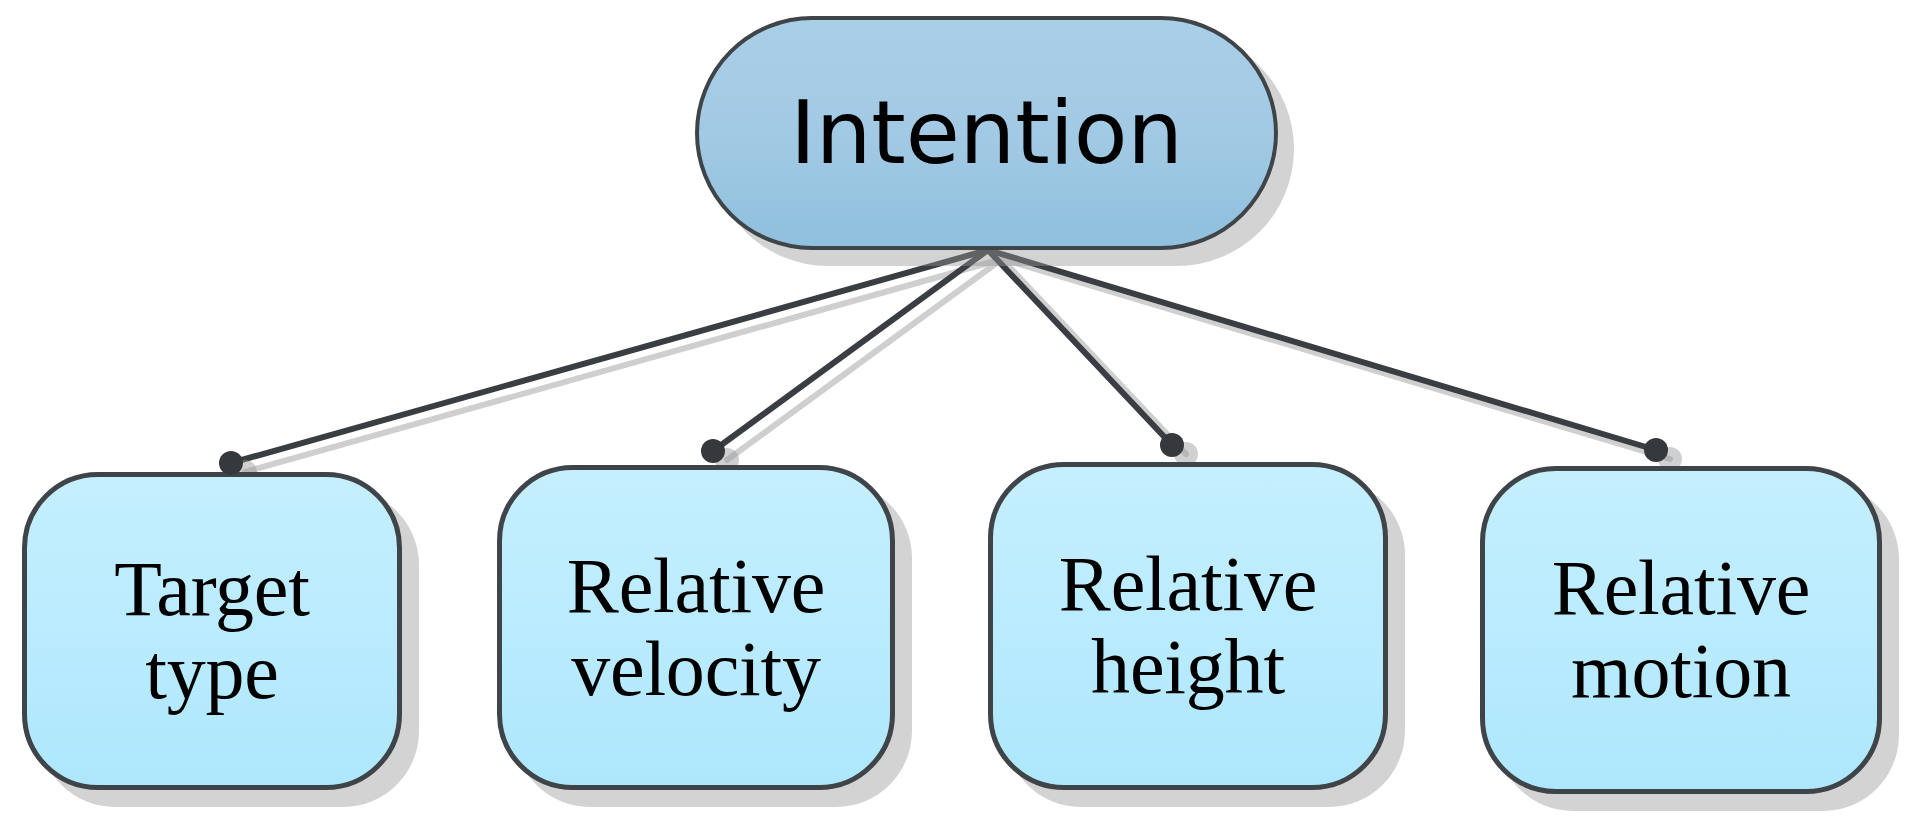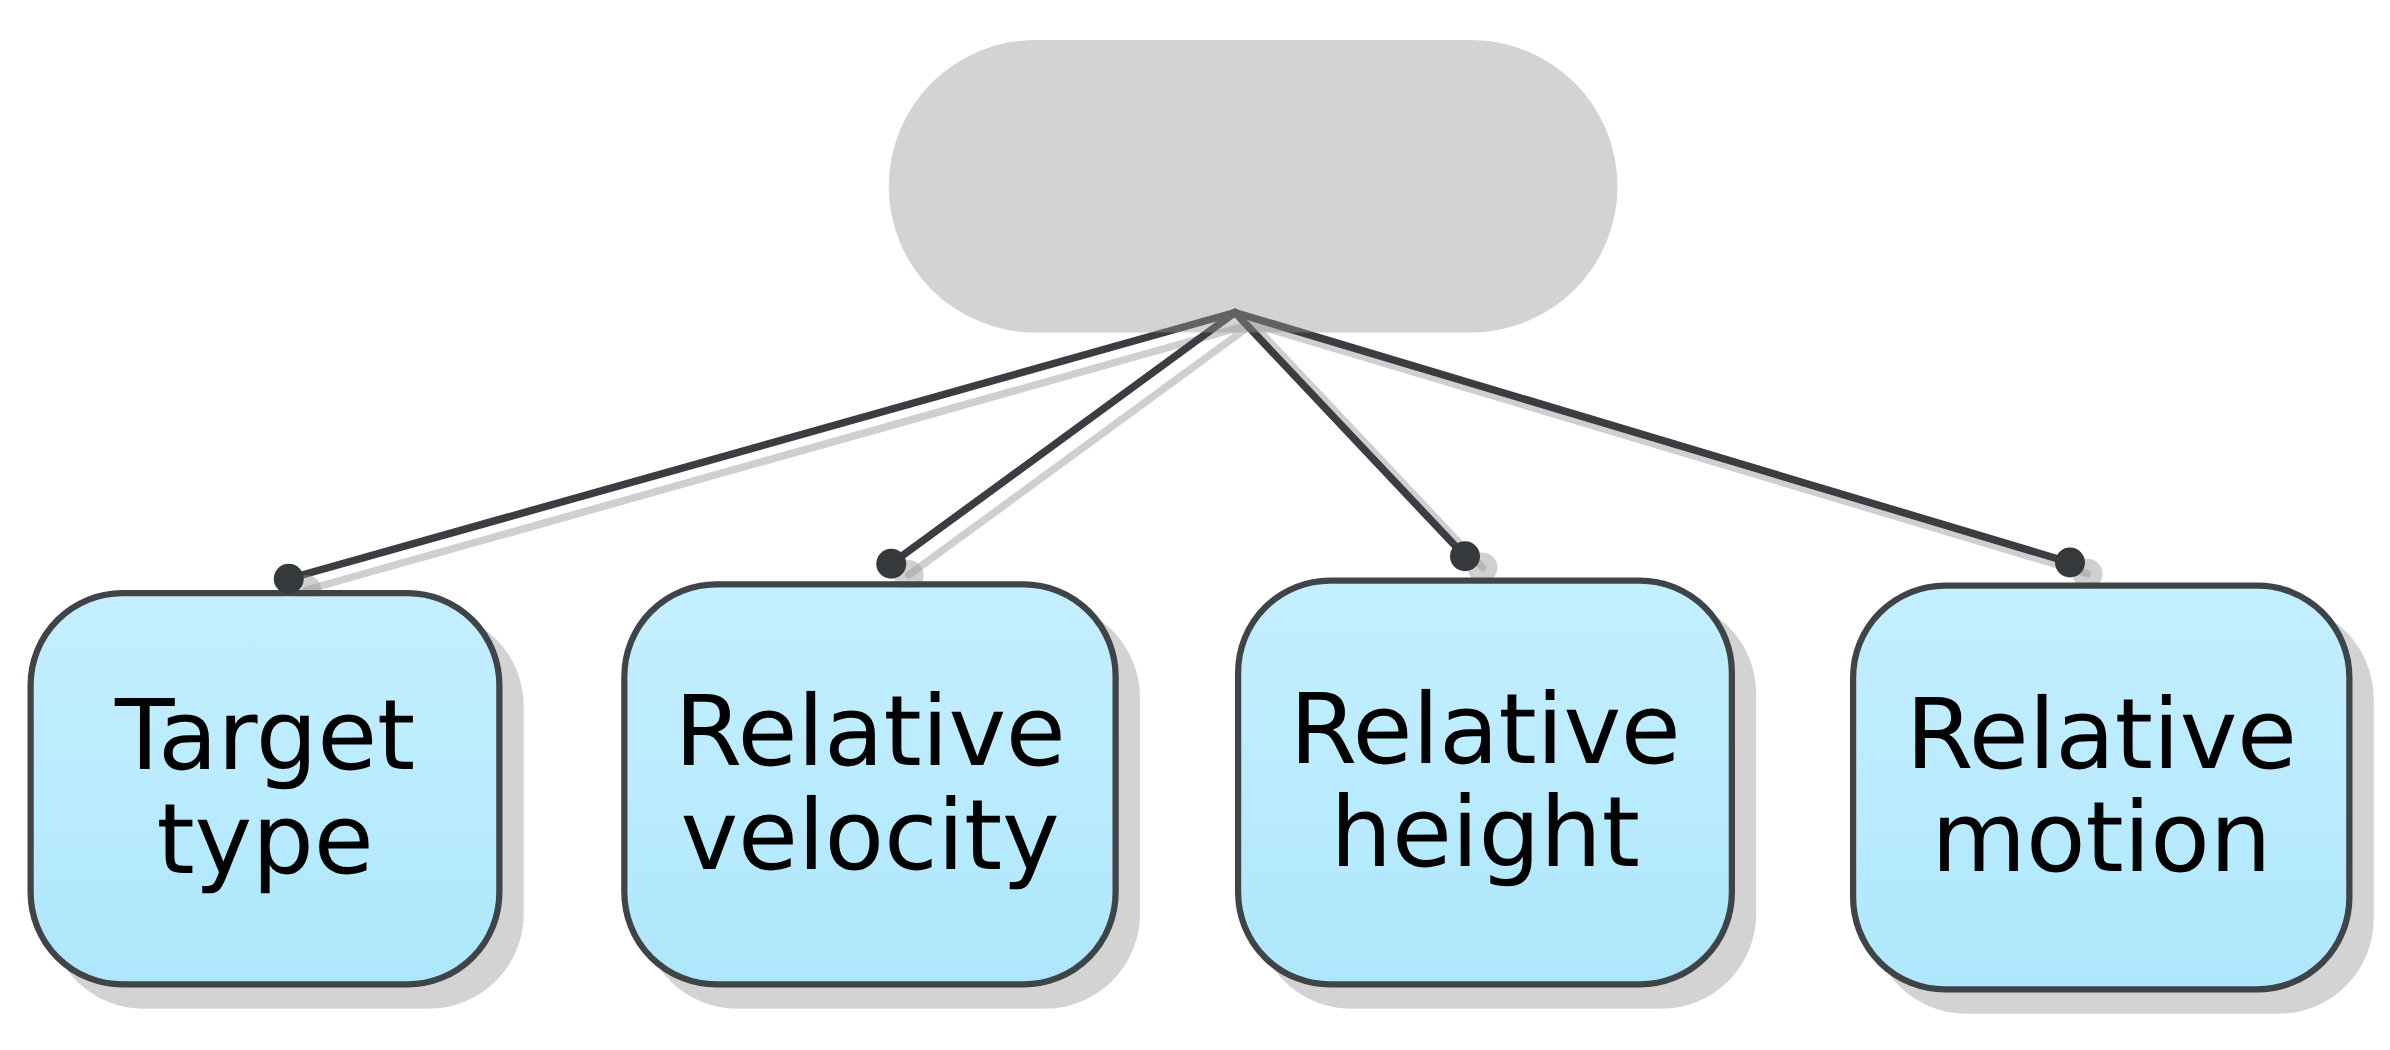--- a/index.html
+++ b/index.html
@@ -48,20 +48,21 @@
     background: linear-gradient(180deg, #a9cfe7 0%, #a3cae4 48%, #8fc0dd 100%);
     font-size: 88px;
     z-index: 3;
   }
   .node-leaf {
     border: 5px solid #3f4448;
     border-radius: 76px;
     background: linear-gradient(180deg, #c4efff 0%, #b9ebfe 55%, #aee7fc 100%);
     font-size: 78px;
     z-index: 3;
+    font-family: Liberation Serif, serif;
   }
   .node-leaf .label {
     padding: 0 10px;
     white-space: pre-line;
   }
   .node-shadow {
     position: absolute;
     z-index: 1;
     background: rgba(150,150,150,0.42);
     filter: blur(0.5px);
@@ -114,20 +115,23 @@
   </svg>
 
   <div class="node-shadow node-shadow-root"></div>
   <div id="leaf-shadows">
       <div class="node-shadow node-shadow-leaf" style="left: 39px; top: 489px; width: 380px; height: 318px;"></div>
       <div class="node-shadow node-shadow-leaf" style="left: 514px; top: 482px; width: 398px; height: 325px;"></div>
       <div class="node-shadow node-shadow-leaf" style="left: 1005px; top: 479px; width: 400px; height: 328px;"></div>
       <div class="node-shadow node-shadow-leaf" style="left: 1497px; top: 483px; width: 402px; height: 328px;"></div>
     </div>
 
+  <div class="node node-root">
+    <span class="label">Intention</span>
+  </div>
 
   <div class="node node-leaf" id="leaf-0" style="left: 22px; top: 472px; width: 380px; height: 318px;">
     <span class="label">Target
 type</span>
   </div>
   <div class="node node-leaf" id="leaf-1" style="left: 497px; top: 465px; width: 398px; height: 325px;">
     <span class="label">Relative
 velocity</span>
   </div>
   <div class="node node-leaf" id="leaf-2" style="left: 988px; top: 462px; width: 400px; height: 328px;">

